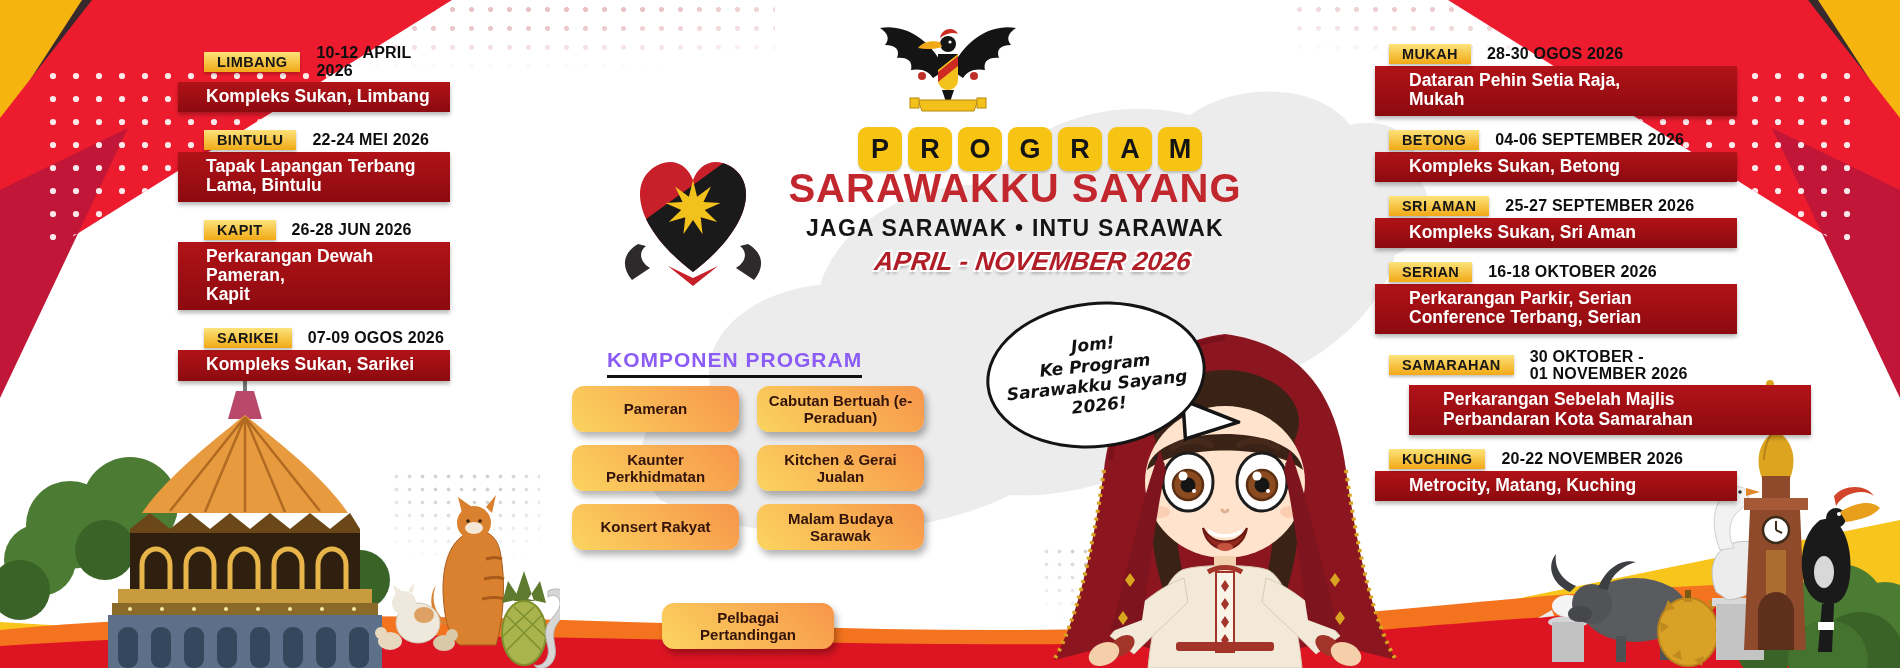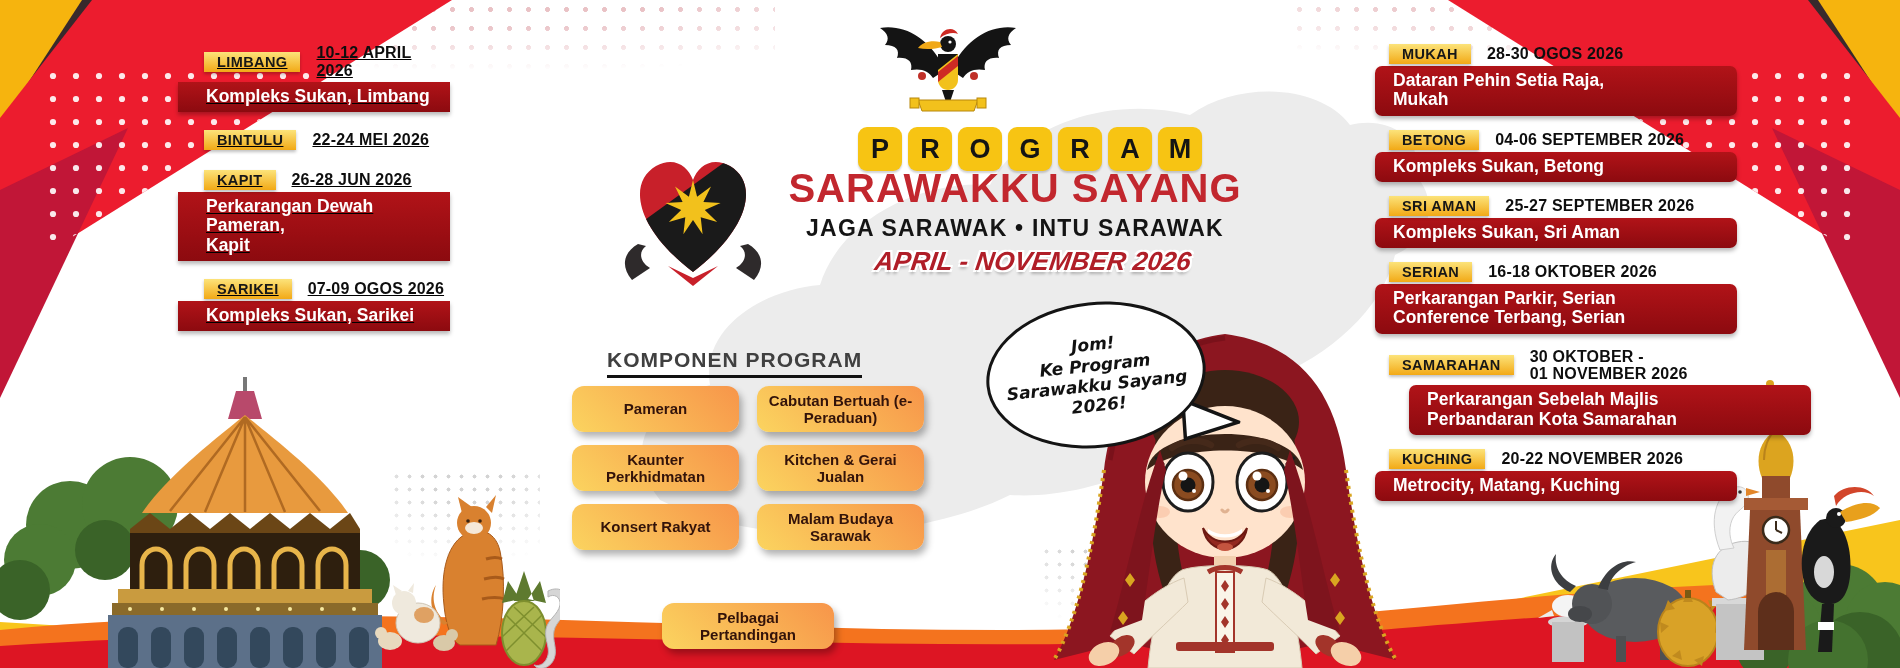--- a/index.html
+++ b/index.html
@@ -19,51 +19,51 @@
   .corner-tl{left:0;}
   .corner-tr{right:0;transform:scaleX(-1);}
   .swoosh{position:absolute;left:0;bottom:0;z-index:2;}
   .collage{position:absolute;z-index:3;}
   .collage-left{left:0;top:375px;}
   .collage-right{left:1420px;top:360px;}
   .mascot{position:absolute;left:1030px;top:330px;z-index:4;}
 
   
   .col{position:absolute;display:flex;flex-direction:column;z-index:5;}
-  .col-left{left:178px;top:44px;width:272px;gap:18px;text-decoration:underline;}
+  .col-left{left:178px;top:44px;width:272px;gap:18px;}
   .col-right{left:1375px;top:44px;width:362px;gap:14px;}
   .event-head{display:flex;align-items:center;gap:16px;margin:0 0 2px 26px;}
   .col-right .event-head{margin-left:14px;}
   .chip{background:linear-gradient(180deg,#FCE37A 0%,#F2A916 100%);
         padding:2px 13px;font-weight:700;font-size:14.5px;color:#171717;
         letter-spacing:.4px;white-space:nowrap;box-shadow:0 2px 3px rgba(0,0,0,.25);}
   .date{font-weight:700;font-size:16px;color:#0e0e0e;letter-spacing:.2px;
         white-space:pre-line;line-height:1.12;}
   .venue{background:linear-gradient(180deg,#B11318 0%,#8C0A0F 100%);color:#fff;
          font-weight:700;font-size:17.5px;line-height:1.1;padding:5px 10px 6px 28px;
          width:272px;box-sizing:border-box;white-space:pre-line;
          box-shadow:0 3px 4px rgba(0,0,0,.28);}
-  .col-right .venue{width:362px;padding-left:18px;border-radius:7px;}
+  .col-right .venue{width:362px;padding-left:34px;}
   .venue-wide{width:402px !important;margin-left:34px;}
 
   
   .crest{position:absolute;left:878px;top:14px;z-index:5;}
   .program-row{position:absolute;left:858px;top:127px;display:flex;gap:6px;z-index:5;}
   .tile{width:44px;height:44px;background:#F7C413;border-radius:9px;display:flex;
         align-items:center;justify-content:center;font-weight:800;font-size:27px;
         color:#141414;box-shadow:0 2px 2px rgba(0,0,0,.18);}
   .logo-heart{position:absolute;left:608px;top:146px;z-index:5;}
   .title-block{position:absolute;left:772px;top:168px;width:486px;text-align:center;z-index:5;}
   .main-title{font-size:40px;font-weight:800;color:#C2272E;letter-spacing:1px;line-height:1;}
   .sub-title{font-size:23px;font-weight:800;color:#141414;letter-spacing:1.2px;margin-top:7px;}
   .date-range{position:absolute;left:868px;top:246px;width:330px;text-align:center;z-index:5;
       font-size:26px;font-weight:800;font-style:italic;color:#B01E28;transform:skewX(-8deg);
       text-shadow:-2px -2px 0 #fff,2px -2px 0 #fff,-2px 2px 0 #fff,2px 2px 0 #fff,0 4px 3px rgba(0,0,0,.25);}
   .komponen-heading{position:absolute;left:607px;top:348px;z-index:5;font-size:21px;
-      font-weight:800;color:#404040;letter-spacing:1px;border-bottom:3px solid #111;padding-bottom:3px;}
+      font-weight:800;color:#8b5cf6;letter-spacing:1px;border-bottom:3px solid #111;padding-bottom:3px;}
   .komponen-grid{position:absolute;left:572px;top:386px;width:352px;z-index:5;
       display:grid;grid-template-columns:1fr 1fr;gap:13px 18px;}
   .kbtn{min-height:46px;border-radius:12px;box-sizing:border-box;
       background:linear-gradient(225deg,#F7954A 0%,#FBD45F 100%);
       display:flex;align-items:center;justify-content:center;text-align:center;
       font-weight:800;font-size:15px;line-height:1.15;color:#33130a;padding:4px 10px;
       box-shadow:3px 5px 7px rgba(0,0,0,.3);}
   .kbtn-span2{grid-column:1 / 3;width:172px;justify-self:center;margin-top:40px;}
 
   
@@ -387,20 +387,22 @@
           <span class="chip">LIMBANG</span>
           <span class="date">10-12 APRIL 2026</span>
         </div>
       <div class="venue">Kompleks Sukan, Limbang</div>
     </div>
     <div class="event">
       <div class="event-head">
           <span class="chip">BINTULU</span>
           <span class="date">22-24 MEI 2026</span>
         </div>
+      <div class="venue">Tapak Lapangan Terbang
+Lama, Bintulu</div>
     </div>
     <div class="event">
       <div class="event-head">
           <span class="chip">KAPIT</span>
           <span class="date">26-28 JUN 2026</span>
         </div>
       <div class="venue">Perkarangan Dewah Pameran,
 Kapit</div>
     </div>
     <div class="event">

